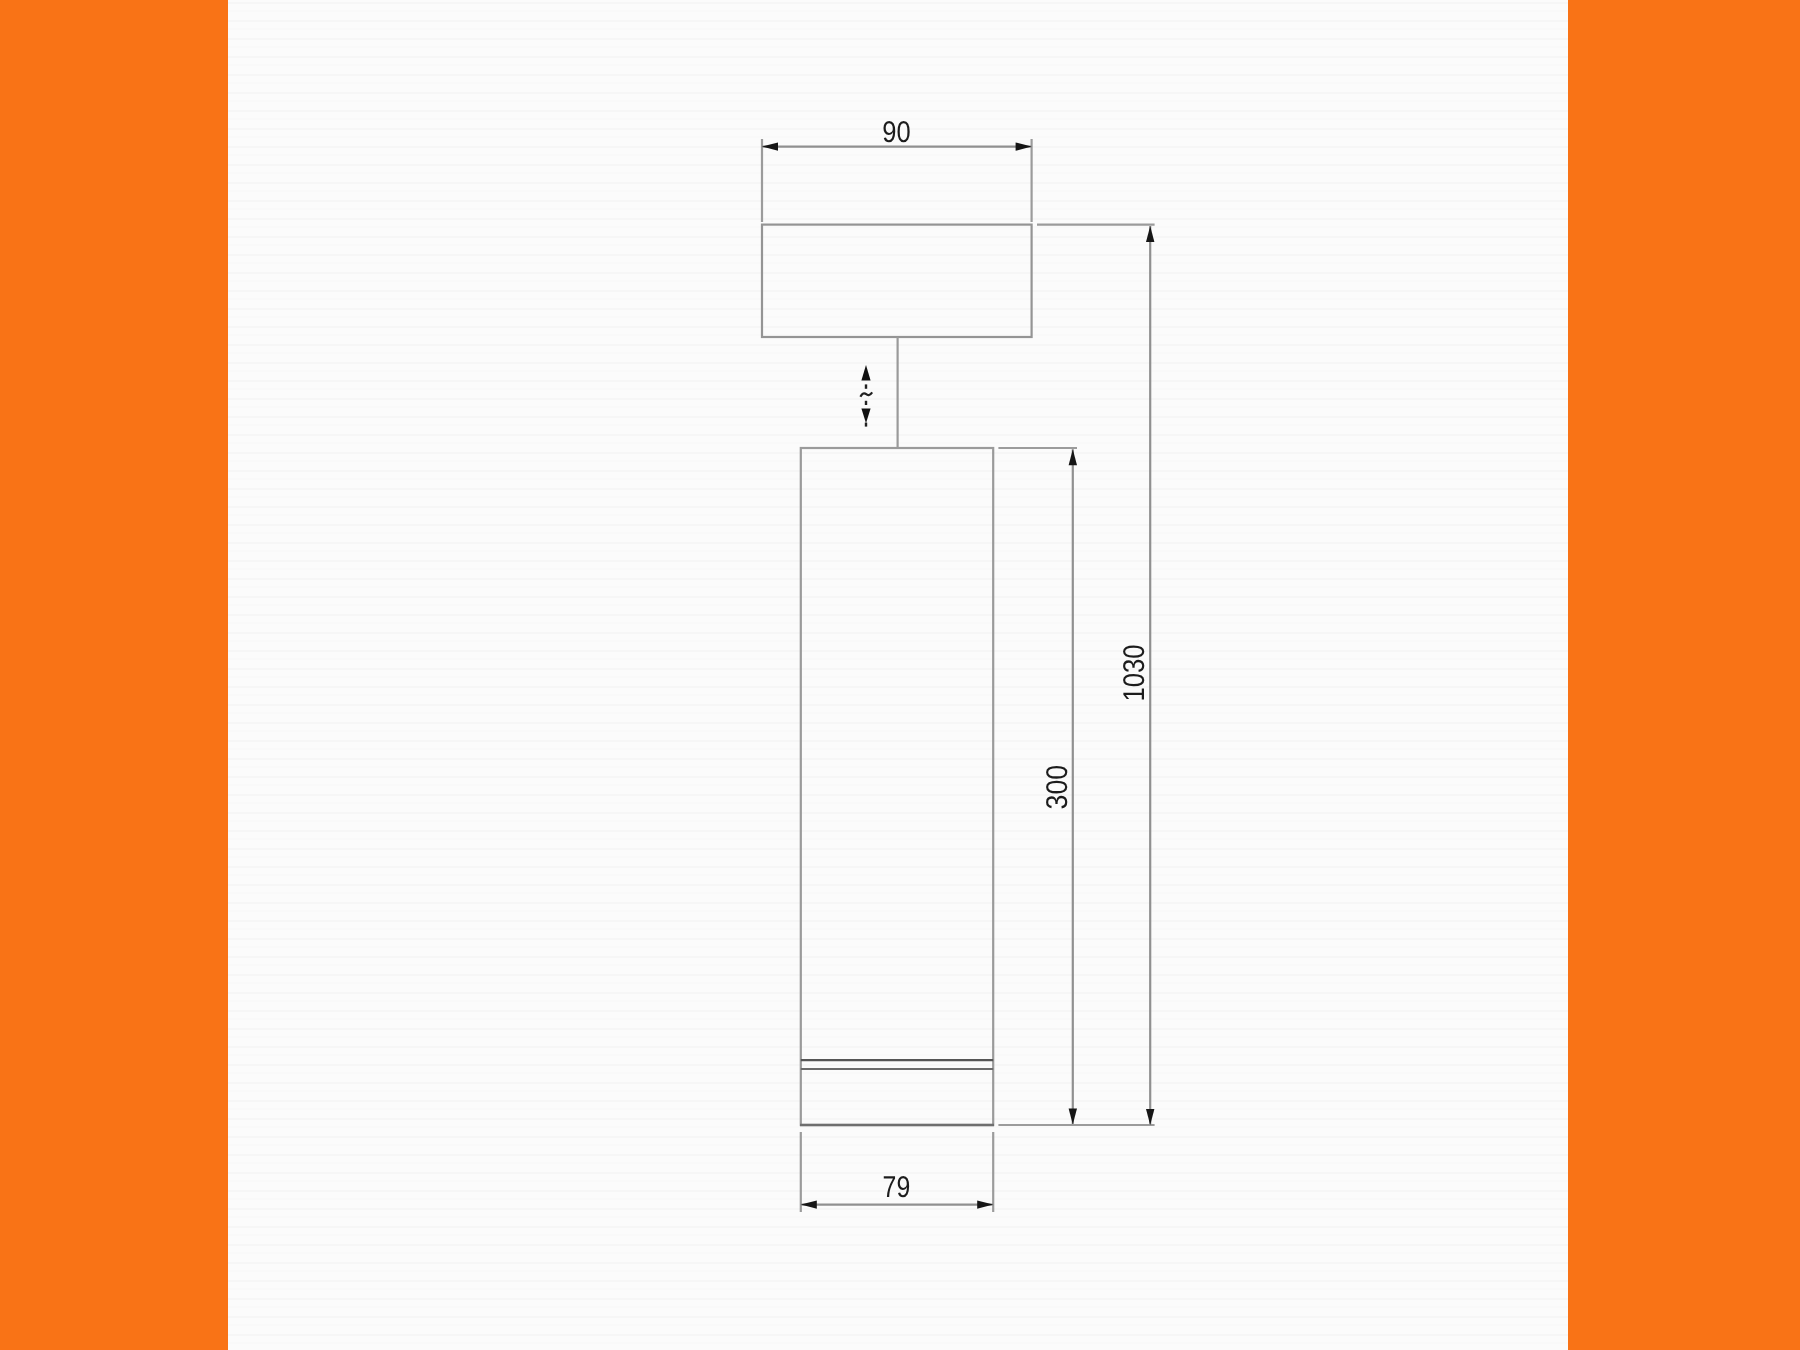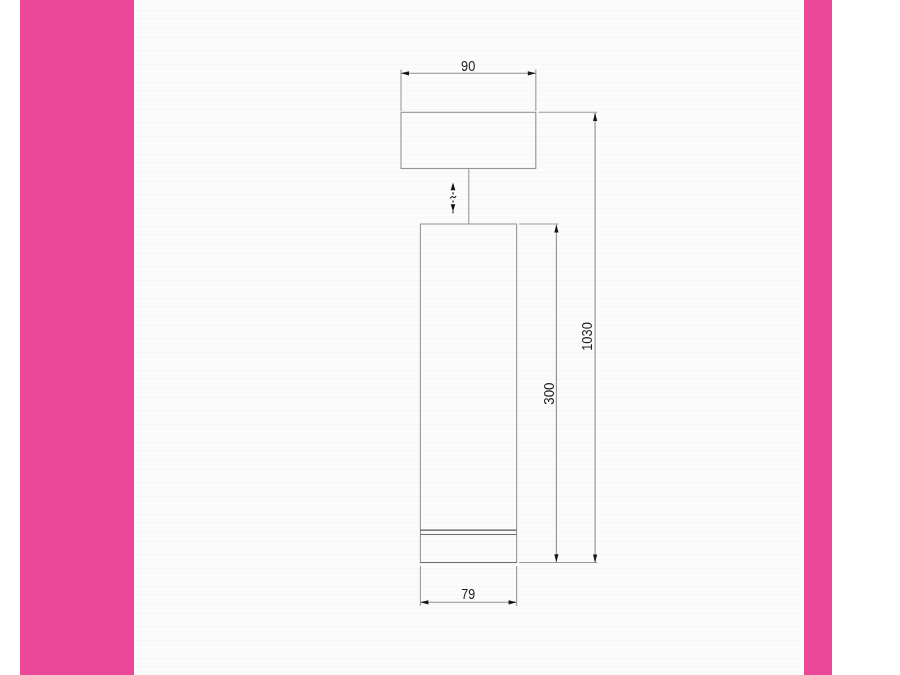--- a/index.html
+++ b/index.html
@@ -1,17 +1,17 @@
 <!DOCTYPE html>
 <html><head>
 <meta charset="utf-8">
 <style>
   html,body{margin:0;padding:0;background:#ffffff;}
-  .page{width:812px;height:675px;position:relative;background:#ec4899;overflow:hidden;
-        font-family:"Liberation Sans", sans-serif;margin-left:20px;}
+  .page{width:900px;height:675px;position:relative;background:#f97316;overflow:hidden;
+        font-family:"Liberation Sans", sans-serif;}
   svg{position:absolute;left:0;top:0;}
   text{font-family:"Liberation Sans", sans-serif;fill:#1c1c1c;}
 </style>
 </head>
 <body>
 <div class="page">
 <svg width="900" height="675" viewBox="0 0 900 675">
   <defs>
     <pattern id="stripes" width="670" height="9" patternUnits="userSpaceOnUse">
       <rect width="670" height="9" fill="#fbfbfb"></rect>

